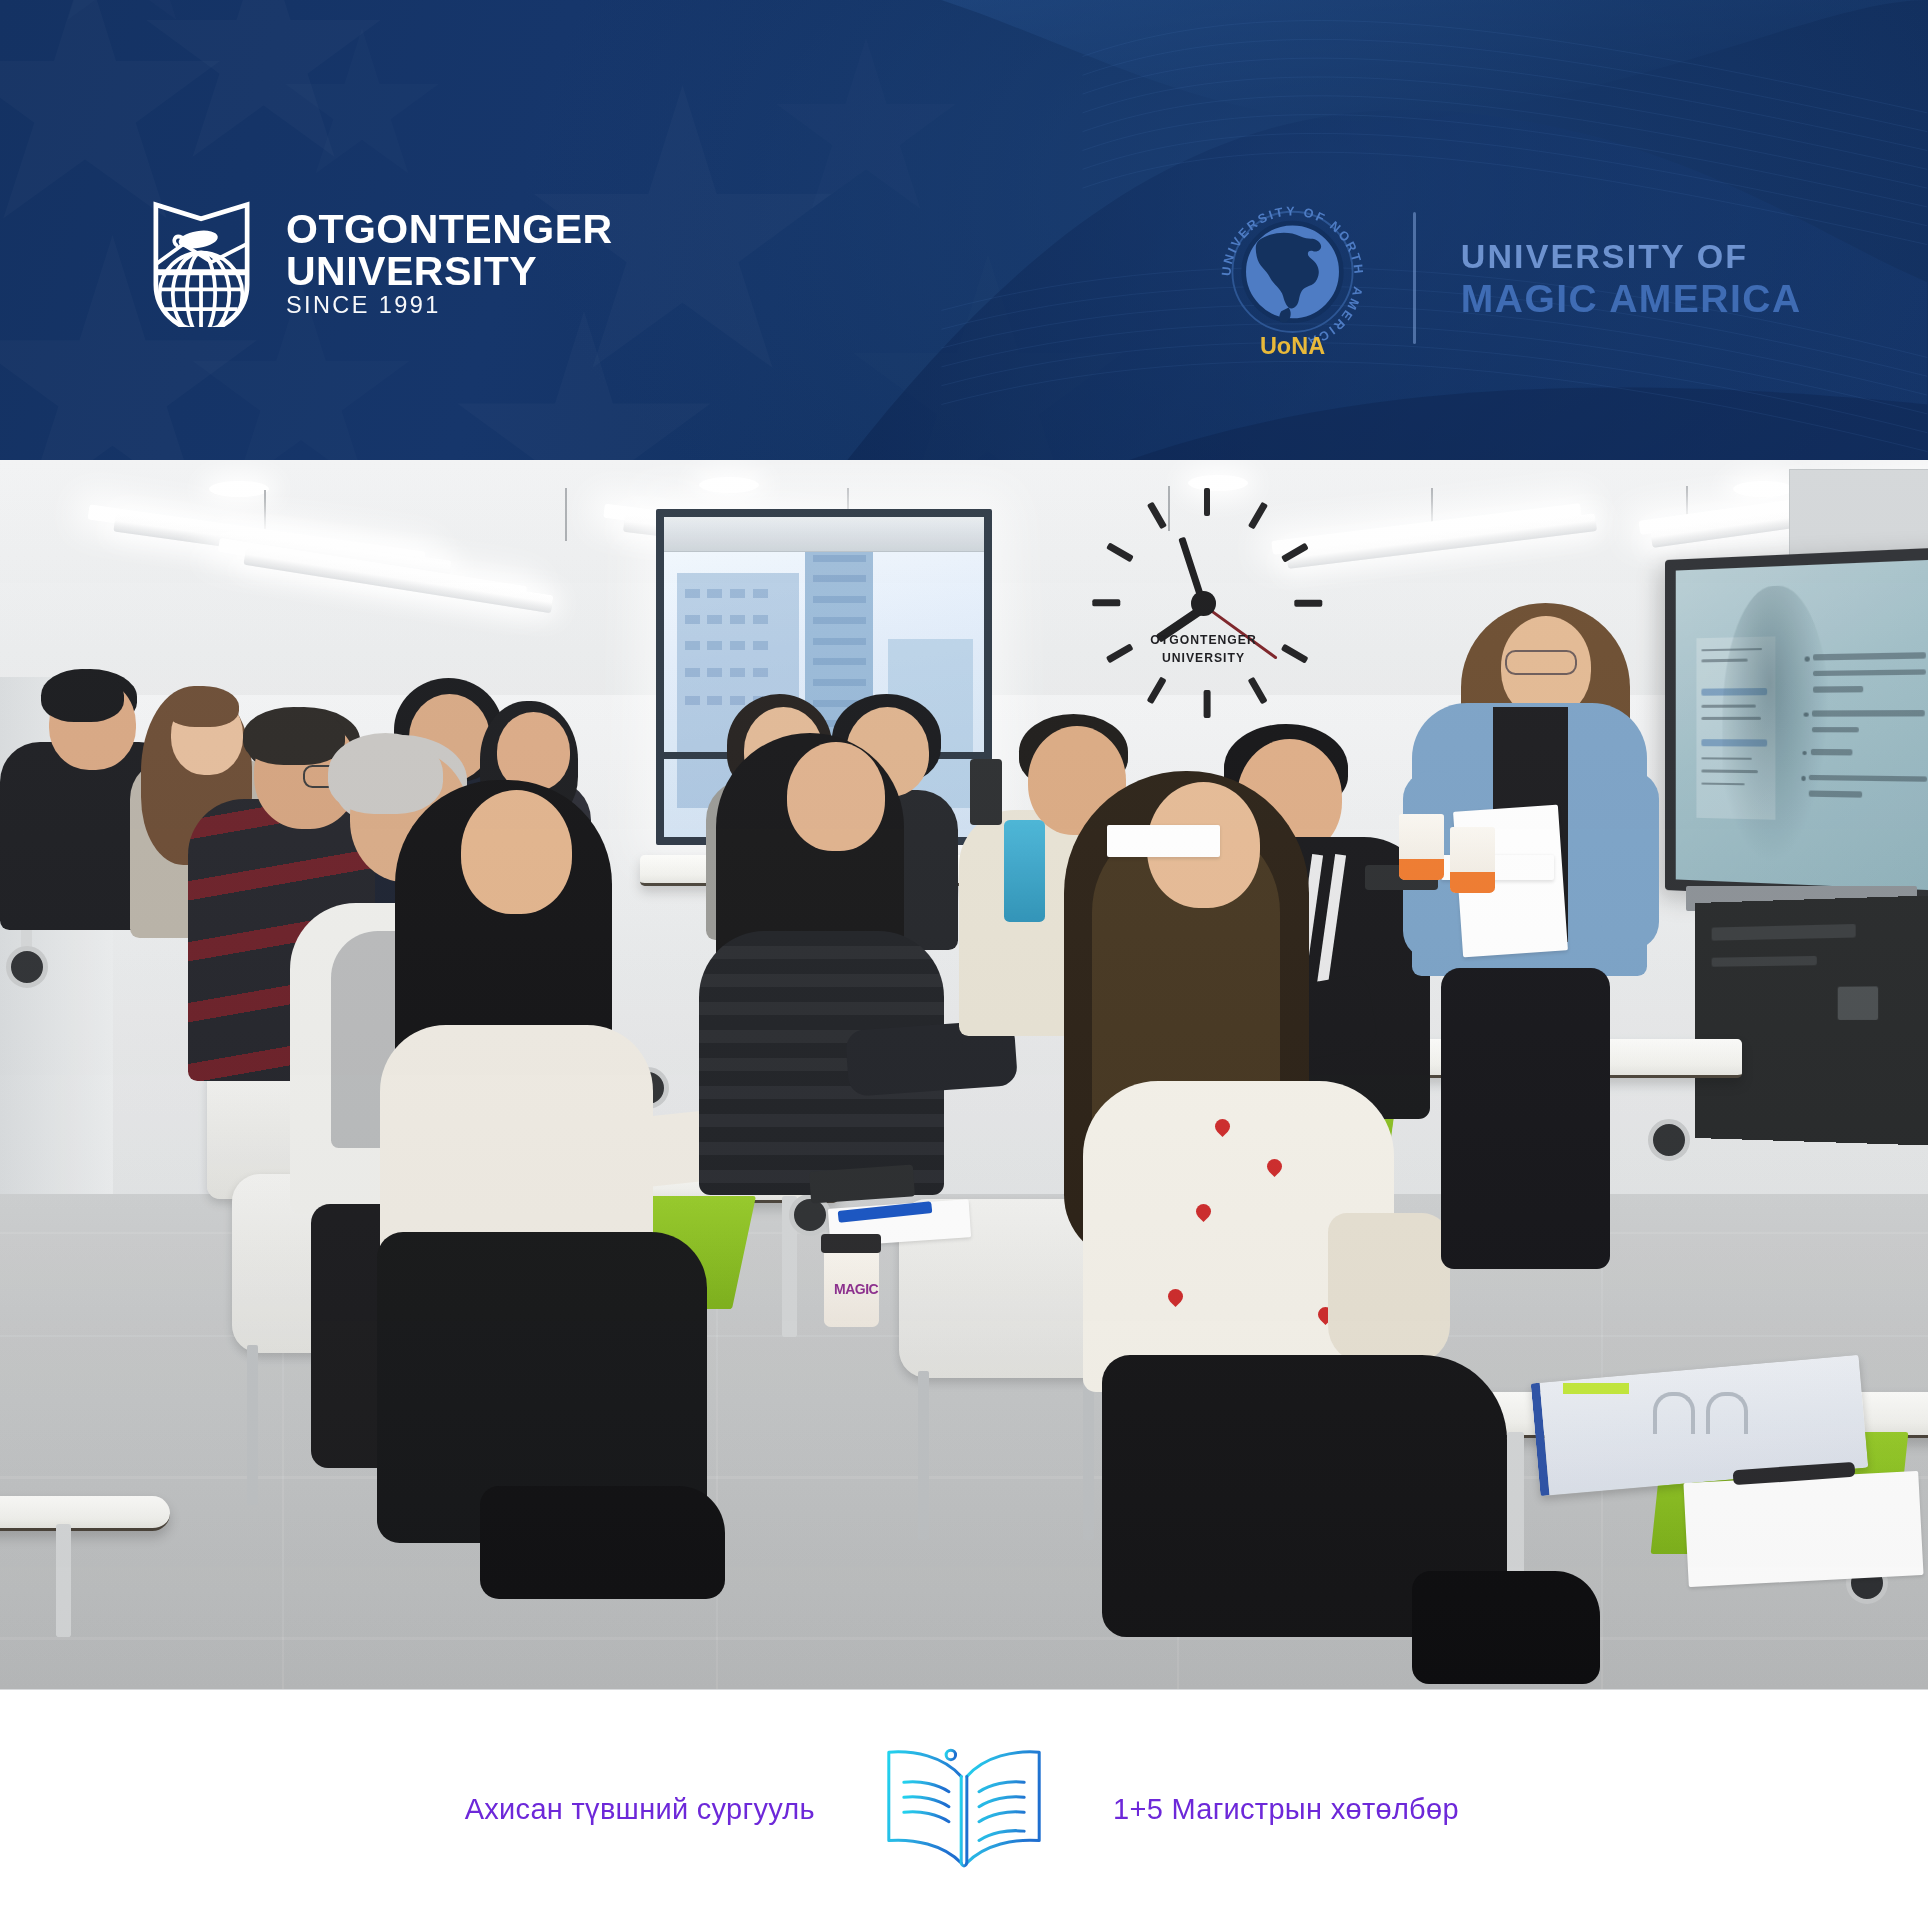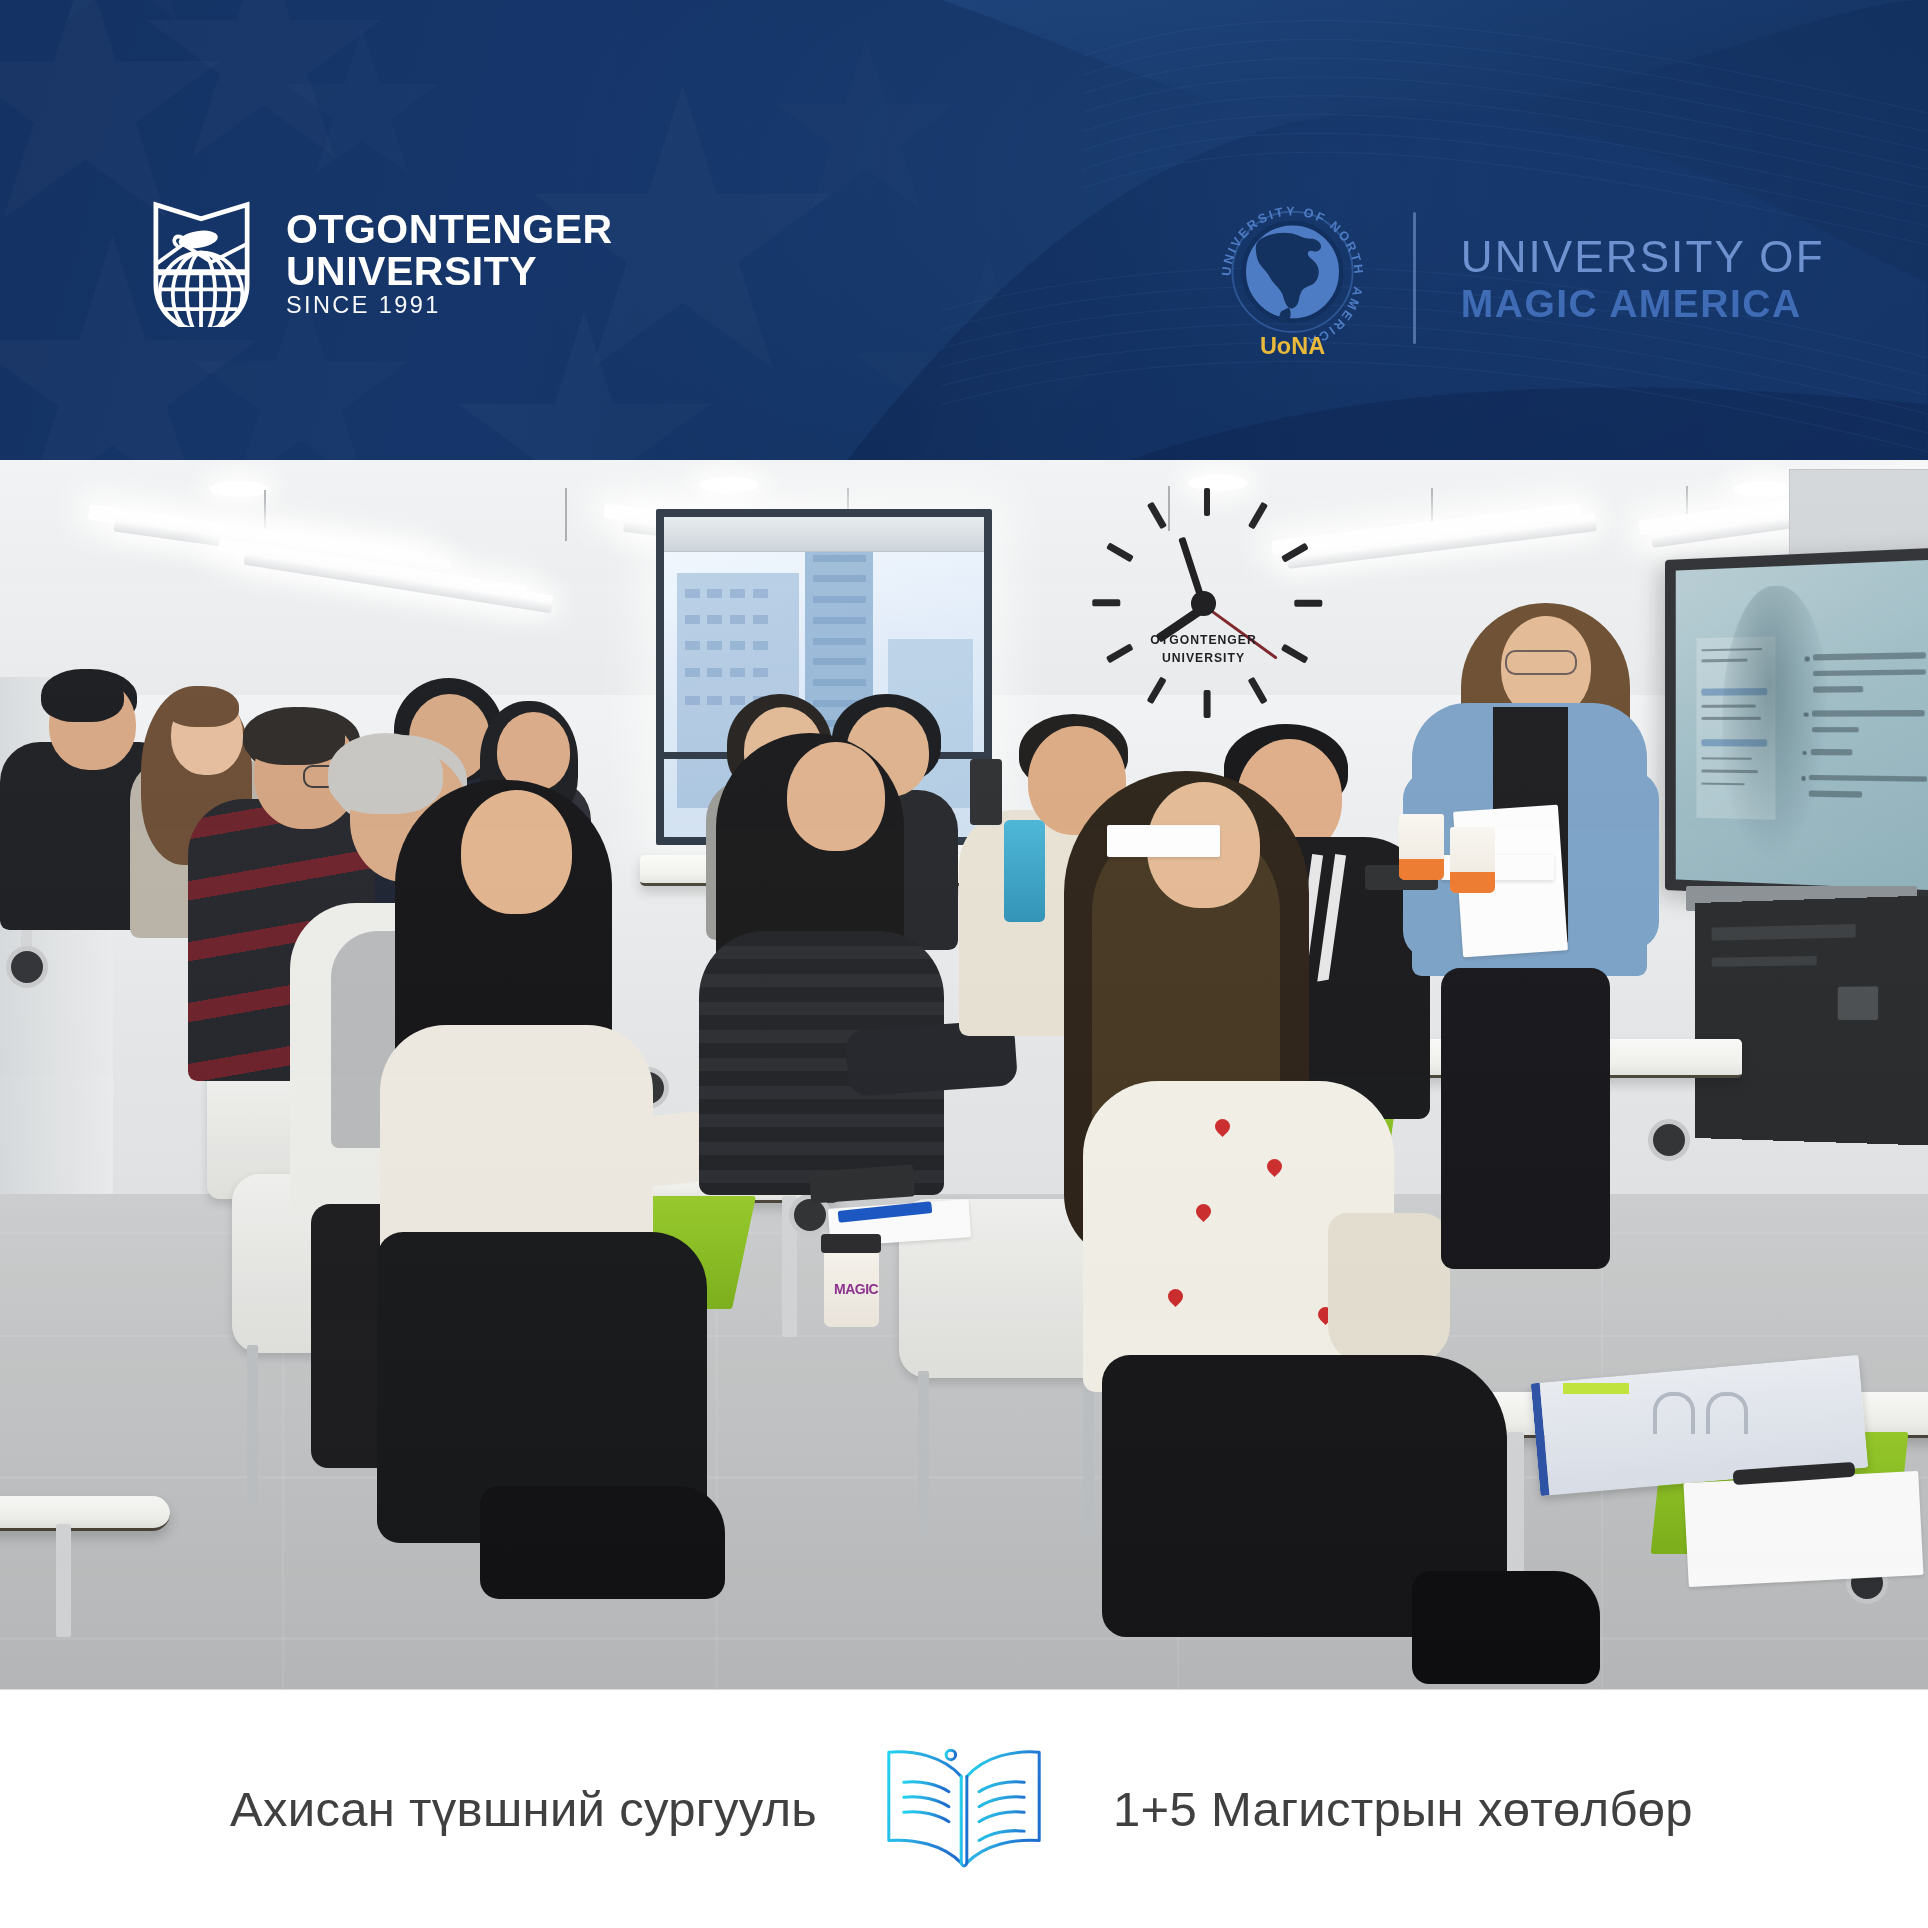--- a/index.html
+++ b/index.html
@@ -37,21 +37,21 @@
   }
   .otu-since{
     color:#ffffff;font-size:23.5px;letter-spacing:2.4px;font-weight:400;opacity:.97;
   }
 
   
   .uona-lockup{position:absolute;left:1208px;top:193px;display:flex;align-items:center;gap:0;}
   .uona-seal{position:relative;width:169px;height:169px;flex:0 0 auto;}
   .uona-divider{width:2.8px;height:132px;background:rgba(125,160,215,.55);margin:0 45px 0 36px;border-radius:1.9px;}
   .uona-text{display:flex;flex-direction:column;justify-content:center;padding-top:3.8px;}
-  .uona-l1{color:#6d92cf;font-size:44px;letter-spacing:2.1px;line-height:1.15;font-weight:400;}
+  .uona-l1{color:#6d92cf;font-size:34px;letter-spacing:2.1px;line-height:1.15;font-weight:700;}
   .uona-l2{color:#3f6cb4;font-size:39px;letter-spacing:1.5px;line-height:1.15;font-weight:bold;}
 
   
   .photo{position:absolute;left:0;top:460px;width:1928px;height:1230px;overflow:hidden;background:#dfe2e4;}
 
   .room{position:absolute;inset:0;}
   
   .ceiling{position:absolute;left:0;top:0;width:1928px;height:254px;background:linear-gradient(180deg,#f2f3f4 0%,#e9ebec 100%);}
   .wall-back{position:absolute;left:0;top:235px;width:1928px;height:527px;background:linear-gradient(180deg,#f3f4f5 0%,#e8eaeb 60%,#e2e4e6 100%);}
   .wall-left{position:absolute;left:0;top:217px;width:113px;height:584px;background:linear-gradient(90deg,#d9dcde 0%,#eceeef 100%);}
@@ -130,21 +130,21 @@
   .paper{position:absolute;background:#fff;border-radius:1.9px;box-shadow:0 1.9px 3.8px rgba(0,0,0,.12);}
   .binder{position:absolute;background:linear-gradient(180deg,#eef1f6 0%,#dde3ec 100%);border-radius:2.8px;
           box-shadow:0 3.8px 8.5px rgba(0,0,0,.18);border-left:9.4px solid #2f54a8;}
   .pen{position:absolute;background:#1a56c4;border-radius:2.8px;}
 
   
   .footer{position:absolute;left:0;top:1690px;width:1928px;height:238px;background:#ffffff;
           display:flex;align-items:center;justify-content:center;gap:0;}
   .f-left{width:640px;text-align:right;padding-right:55px;box-sizing:border-box;}
   .f-right{width:640px;text-align:left;padding-left:55px;box-sizing:border-box;}
-  .f-text{font-size:49px;color:#404040;font-weight:500;letter-spacing:0.3px;white-space:nowrap;}
+  .f-text{font-size:29px;color:#6d28d9;font-weight:500;letter-spacing:0.3px;white-space:nowrap;}
   .book-icon{width:188px;height:141px;flex:0 0 auto;}
 </style>
 </head>
 <body>
 
 <div class="poster">
 
   <div class="header">
 
     <div class="stars">

